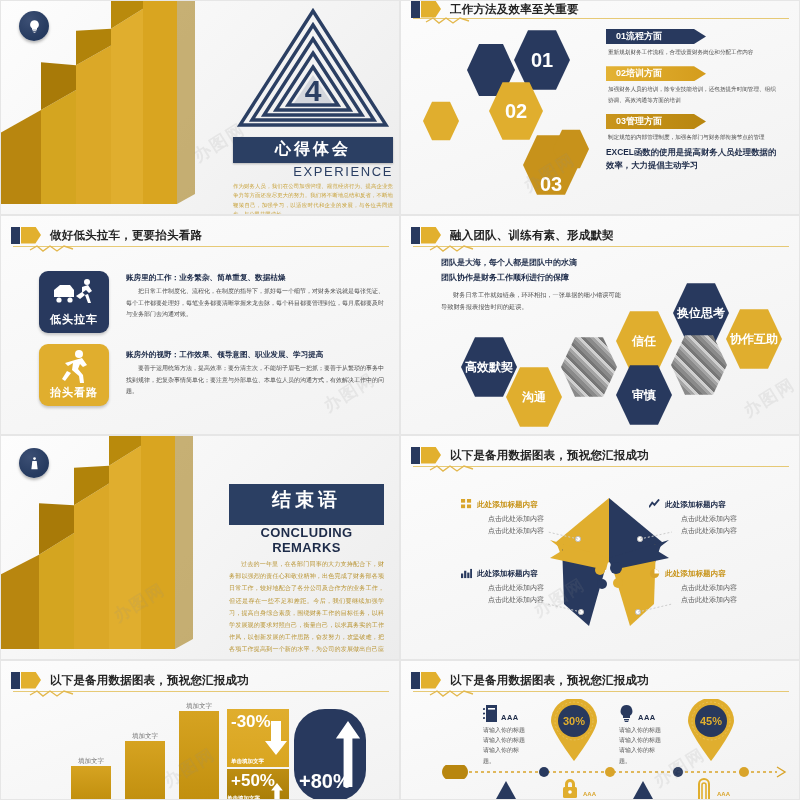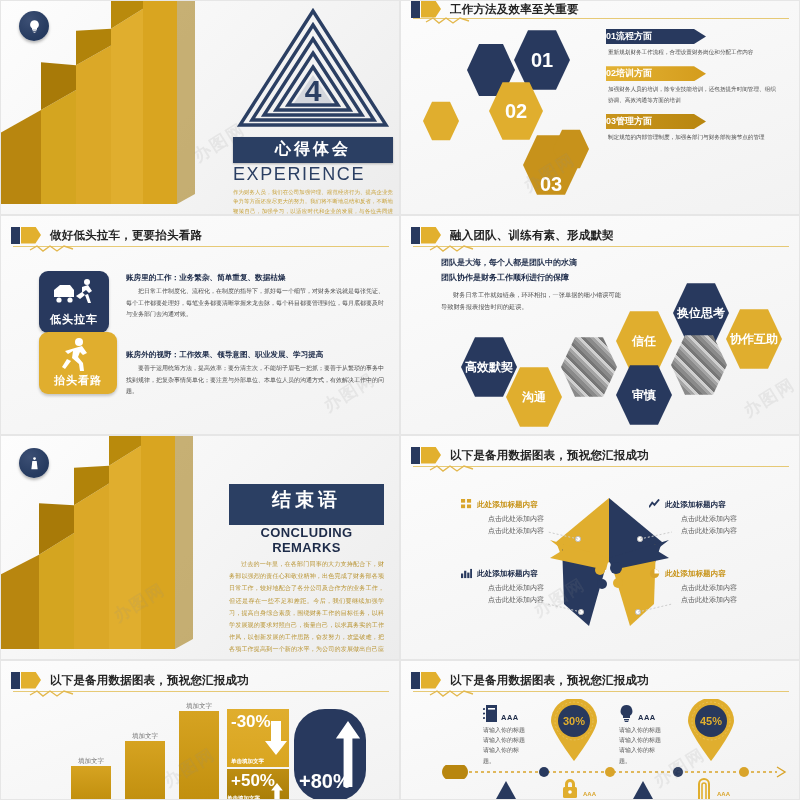--- a/index.html
+++ b/index.html
@@ -33,34 +33,34 @@
            background:radial-gradient(circle at 35% 30%,#3c4f74,#253a5f 70%);
            box-shadow:0 2px 3px rgba(0,0,0,.28); display:flex;align-items:center;justify-content:center; }
 
   
   .stairs { position:absolute; left:-20px; top:-10px; width:260px; height:100%; }
 
   
   .tri-wrap { position:absolute; }
   .expband { background:#2b3f63; color:#fff; text-align:center; font-size:16px; font-weight:bold;
              letter-spacing:3px; padding:2px 0 3px; box-shadow:0 1px 2px rgba(0,0,0,.25); }
-  .expsub { text-align:left; color:#2b3f63; font-size:18px; letter-spacing:1.6px; margin-top:1px; }
+  .expsub { text-align:right; color:#2b3f63; font-size:13px; letter-spacing:1.6px; margin-top:1px; }
   .expbody { color:#c8a23a; font-size:5.4px; line-height:1.75; text-align:justify; margin-top:3px; }
 
   
   .hex { position:relative; display:flex; align-items:center; justify-content:center;
          clip-path:polygon(25% 2%,75% 2%,100% 50%,75% 98%,25% 98%,0 50%);
          color:#fff; font-weight:bold; text-align:center; }
   .hex.navy { background:#28395e; }
   .hex.gold { background:#e0ae2e; }
   .hex.gold-d { background:#c7921b; }
 
   
   .ribbon { color:#fff; font-size:9px; font-weight:bold; display:flex; align-items:center;
-            padding-left:0; clip-path:polygon(0 0,88% 0,100% 50%,88% 100%,0 100%); }
+            padding-left:10px; clip-path:polygon(0 0,88% 0,100% 50%,88% 100%,0 100%); }
   .ribbon.navy { background:#28395e; }
   .ribbon.gold { background:linear-gradient(90deg,#e3b234,#d49c1c); }
   .ribbon.gold2 { background:linear-gradient(90deg,#c9951d,#b8860f); }
   .rb-body { font-size:5.6px; color:#4a4a4a; line-height:1.85; margin:3px 0 0 2px; }
   .rb-emph { font-size:8.4px; color:#1d2b49; font-weight:bold; line-height:1.5; margin-top:4px; }
 
   
   .tile { border-radius:9px; position:relative; display:flex; flex-direction:column;
           align-items:center; justify-content:flex-end; box-shadow:0 2px 3px rgba(0,0,0,.2); }
   .tile .cap { color:#fff; font-weight:bold; font-size:11px; margin-bottom:6px; letter-spacing:1px;}
@@ -170,20 +170,21 @@
     <div class="ribbon gold" style="width:100px;height:15px;margin-top:9px;text-align:right;">
       <span>02培训方面</span>
       </div>
     <div class="rb-body">加强财务人员的培训，除专业技能培训，还包括提升时间管理、组织协调、高效沟通等方面的培训</div>
 
     <div class="ribbon gold2" style="width:100px;height:15px;margin-top:9px;">
       <span>03管理方面</span>
       </div>
     <div class="rb-body">制定规范的内部管理制度，加强各部门与财务部衔接节点的管理</div>
 
+    <div class="rb-emph">EXCEL函数的使用是提高财务人员处理数据的效率，大力提倡主动学习</div>
   </div>
   <div class="wm" style="left:120px;top:160px;">办图网</div>
 </div>
 
 <div class="slide plain">
   <div class="hdr">
     <div class="nv"></div>
     <div class="gd"></div>
     <div class="ht">做好低头拉车，更要抬头看路</div>
   </div>
@@ -202,21 +203,21 @@
         <path d="M30 10l6-2 4 6-3 2-3-3-4 3z"></path>
       <path d="M33 18l3 8h3l-3-9z"></path>
     </svg>
     <div class="cap">低头拉车</div>
   </div>
   <div style="position:absolute;left:125px;top:57px;width:258px;">
     <div class="lead">账房里的工作：业务繁杂、简单重复、数据枯燥</div>
     <div class="para" style="margin-top:3px;">把日常工作制度化、流程化，在制度的指导下，抓好每一个细节，对财务来说就是每张凭证、每个工作都要处理好，每笔业务都要清晰掌握来龙去脉，每个科目都要管理到位，每月底都要及时与业务部门去沟通对账。</div>
   </div>
 
-  <div class="tile gold" style="position:absolute;left:38px;top:116px;width:78px;height:62px;">
+  <div class="tile gold" style="position:absolute;left:38px;top:128px;width:70px;height:62px;">
     <svg width="34" height="34" viewBox="0 0 34 34" fill="#fff" style="position:absolute;top:5px;left:18px;">
       <circle cx="22" cy="5" r="4"></circle>
         <path d="M18 11l7-2 5 7-4 2-3-3-2 5 5 6 1 8h-4l-1-7-7-6 1-7-5 3-3-3z"></path>
       <path d="M10 22l-5 8 3 2 6-8z"></path>
     </svg>
     <div class="cap">抬头看路</div>
   </div>
   <div style="position:absolute;left:125px;top:134px;width:258px;">
     <div class="lead">账房外的视野：工作效果、领导意图、职业发展、学习提高</div>
     <div class="para" style="margin-top:3px;">要善于运用统筹方法，提高效率；要分清主次，不能胡子眉毛一把抓；要善于从繁琐的事务中找到规律，把复杂事情简单化；要注意与外部单位、本单位人员的沟通方式，有效解决工作中的问题。</div>

